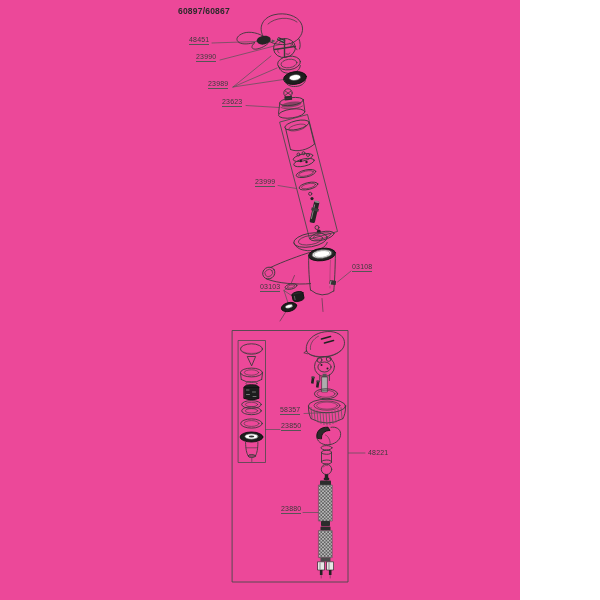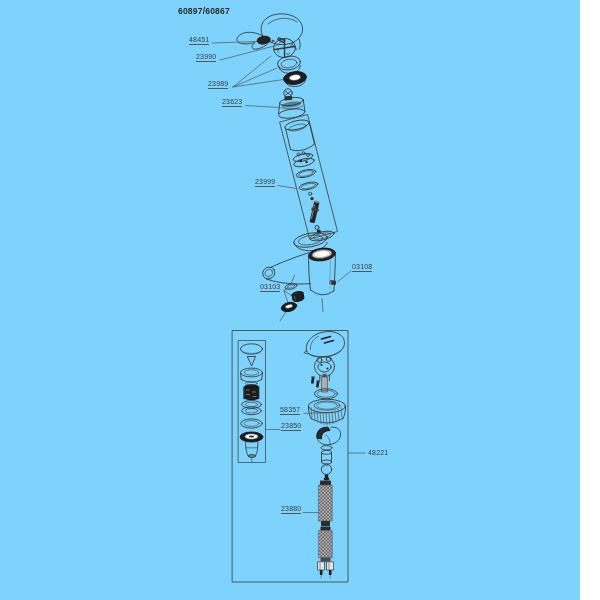--- a/index.html
+++ b/index.html
@@ -1,17 +1,17 @@
 <!DOCTYPE html>
 <html><head>
 <meta charset="utf-8">
 <style>
   html,body{margin:0;padding:0;background:#fff;}
   #stage{
-    position:relative;width:580px;height:600px;background:#7dd3fc;
+    position:relative;width:520px;height:600px;background:#ec4899;
     font-family:"Liberation Sans", sans-serif;overflow:hidden;
   }
   #artwork{position:absolute;left:0;top:0;}
   .plabel{
     position:absolute;
     font-size:7px;line-height:7px;color:#3b3b3b;letter-spacing:0.2px;
     white-space:nowrap;
   }
   .plabel.u{border-bottom:0.7px solid #555;padding-bottom:0.8px;}
   .title{

